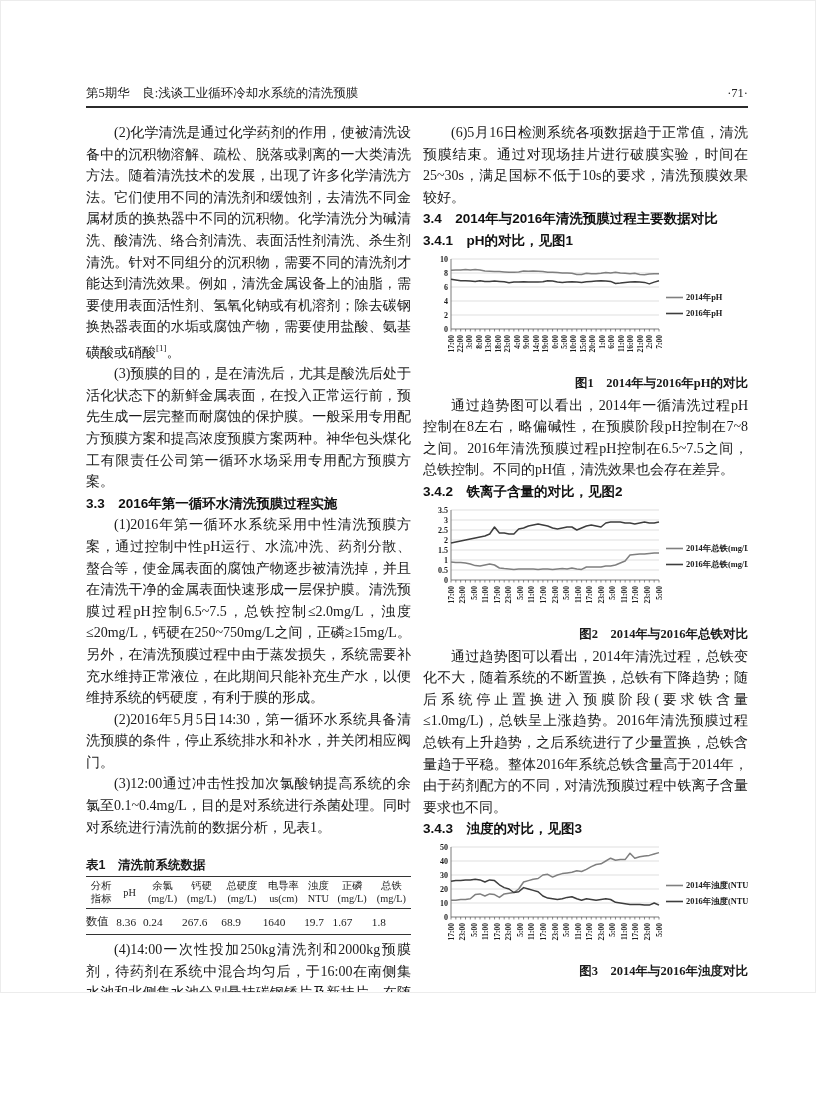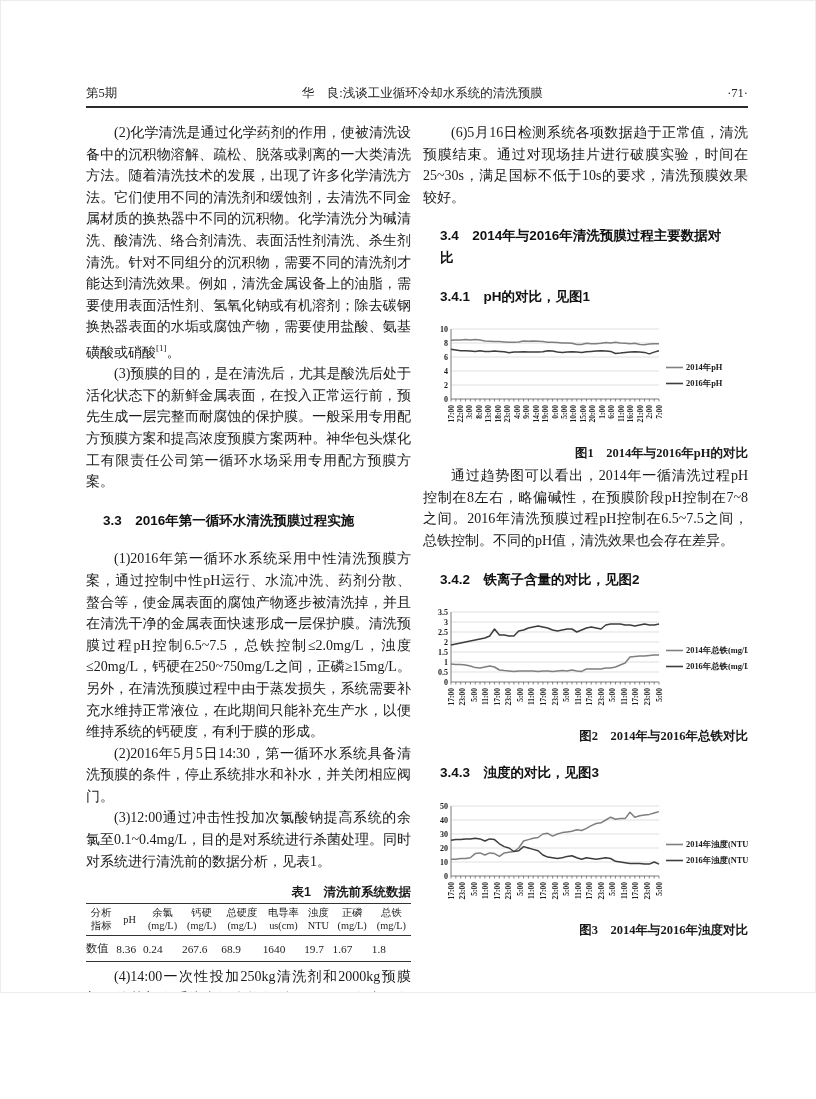--- a/index.html
+++ b/index.html
@@ -2,31 +2,31 @@
 <html><head>
 <meta charset="utf-8">
 <style>
   html,body{margin:0;padding:0;background:#ffffff;}
   .page{position:relative;width:816px;height:993px;background:#fff;
         font-family:"Liberation Serif","DejaVu Serif",serif;color:#1a1a1a;
         box-sizing:border-box;border:1px solid #ececec;overflow:hidden;}
   .content{position:absolute;left:85px;top:84px;width:662px;}
   .pg-header{display:flex;justify-content:space-between;align-items:baseline;
         font-size:12.5px;color:#222;}
-  .pg-header .mid{flex:1;text-align:center;}
+  .pg-header .mid{flex:1;}
   .header-rule{border-top:2px solid #2b2b2b;margin-top:4px;}
   .columns{display:flex;gap:12px;margin-top:14px;}
   .col{width:325px;}
   p.body{margin:0;font-size:14px;line-height:21.6px;text-align:justify;
         text-justify:inter-character;}
   p.indent{text-indent:2em;}
   sup{font-size:9px;}
-  h3.sec,h4.sub{margin:17px;font-size:13.5px;line-height:21.6px;font-weight:bold;
+  h3.sec,h4.sub{margin:0;font-size:13.5px;line-height:21.6px;font-weight:bold;
         font-family:"Liberation Sans","DejaVu Sans",sans-serif;color:#111;}
-  .tbl-caption{font-size:12.5px;font-weight:bold;text-align:right;margin:12px 0 2px 0;
+  .tbl-caption{font-size:12.5px;font-weight:bold;text-align:left;margin:19px 0 2px 0;
         font-family:"Liberation Sans","DejaVu Sans",sans-serif;}
   table.data{border-collapse:collapse;width:100%;margin:2px 0 4px 0;
         border-top:1.5px solid #333;border-bottom:1.5px solid #333;}
   table.data th{font-weight:normal;font-size:10.3px;line-height:12.5px;padding:3px 0 3px 0;
         border-bottom:1px solid #333;vertical-align:middle;}
   table.data td{font-size:11.3px;text-align:left;padding:5px 0;}
   figure{margin:2px 0 0 0;}
   figcaption{font-size:12.5px;font-weight:600;text-align:right;margin:1px 0 3px 0;}
   svg text{font-family:"Liberation Serif","DejaVu Serif",serif;}
 </style>
@@ -299,20 +299,21 @@
               <text x="226.94444444444446" y="81" text-anchor="end" font-size="7.5" font-weight="bold" fill="#1a1a1a" transform="rotate(-90 226.94444444444446 81)">23:00</text>
               <text x="238.5" y="81" text-anchor="end" font-size="7.5" font-weight="bold" fill="#1a1a1a" transform="rotate(-90 238.5 81)">5:00</text>
               <line x1="243" y1="43.5" x2="260" y2="43.5" stroke="#7f7f7f" stroke-width="1.6"></line>
               <text x="263" y="46.3" font-size="8.4" font-weight="bold" fill="#1a1a1a">2014年总铁(mg/L)</text>
               <line x1="243" y1="59.5" x2="260" y2="59.5" stroke="#3d3d3d" stroke-width="1.6"></line>
               <text x="263" y="62.3" font-size="8.4" font-weight="bold" fill="#1a1a1a">2016年总铁(mg/L)</text>
             </svg>
           <figcaption>图2　2014年与2016年总铁对比</figcaption>
         </figure>
 
+        <p class="body indent">通过趋势图可以看出，2014年清洗过程，总铁变化不大，随着系统的不断置换，总铁有下降趋势；随后系统停止置换进入预膜阶段(要求铁含量≤1.0mg/L)，总铁呈上涨趋势。2016年清洗预膜过程总铁有上升趋势，之后系统进行了少量置换，总铁含量趋于平稳。整体2016年系统总铁含量高于2014年，由于药剂配方的不同，对清洗预膜过程中铁离子含量要求也不同。</p>
         <h4 class="sub">3.4.3　浊度的对比，见图3</h4>
 
         <figure>
           <svg width="325" height="116" viewBox="0 0 325 116">
               <text x="25" y="77.6" text-anchor="end" font-size="8" font-weight="bold" fill="#1a1a1a">0</text>
               <line x1="28" y1="61" x2="236" y2="61" stroke="#c9c9c9" stroke-width="0.6"></line>
               <text x="25" y="63.6" text-anchor="end" font-size="8" font-weight="bold" fill="#1a1a1a">10</text>
               <line x1="28" y1="47" x2="236" y2="47" stroke="#c9c9c9" stroke-width="0.6"></line>
               <text x="25" y="49.6" text-anchor="end" font-size="8" font-weight="bold" fill="#1a1a1a">20</text>
               <line x1="28" y1="33" x2="236" y2="33" stroke="#c9c9c9" stroke-width="0.6"></line>

